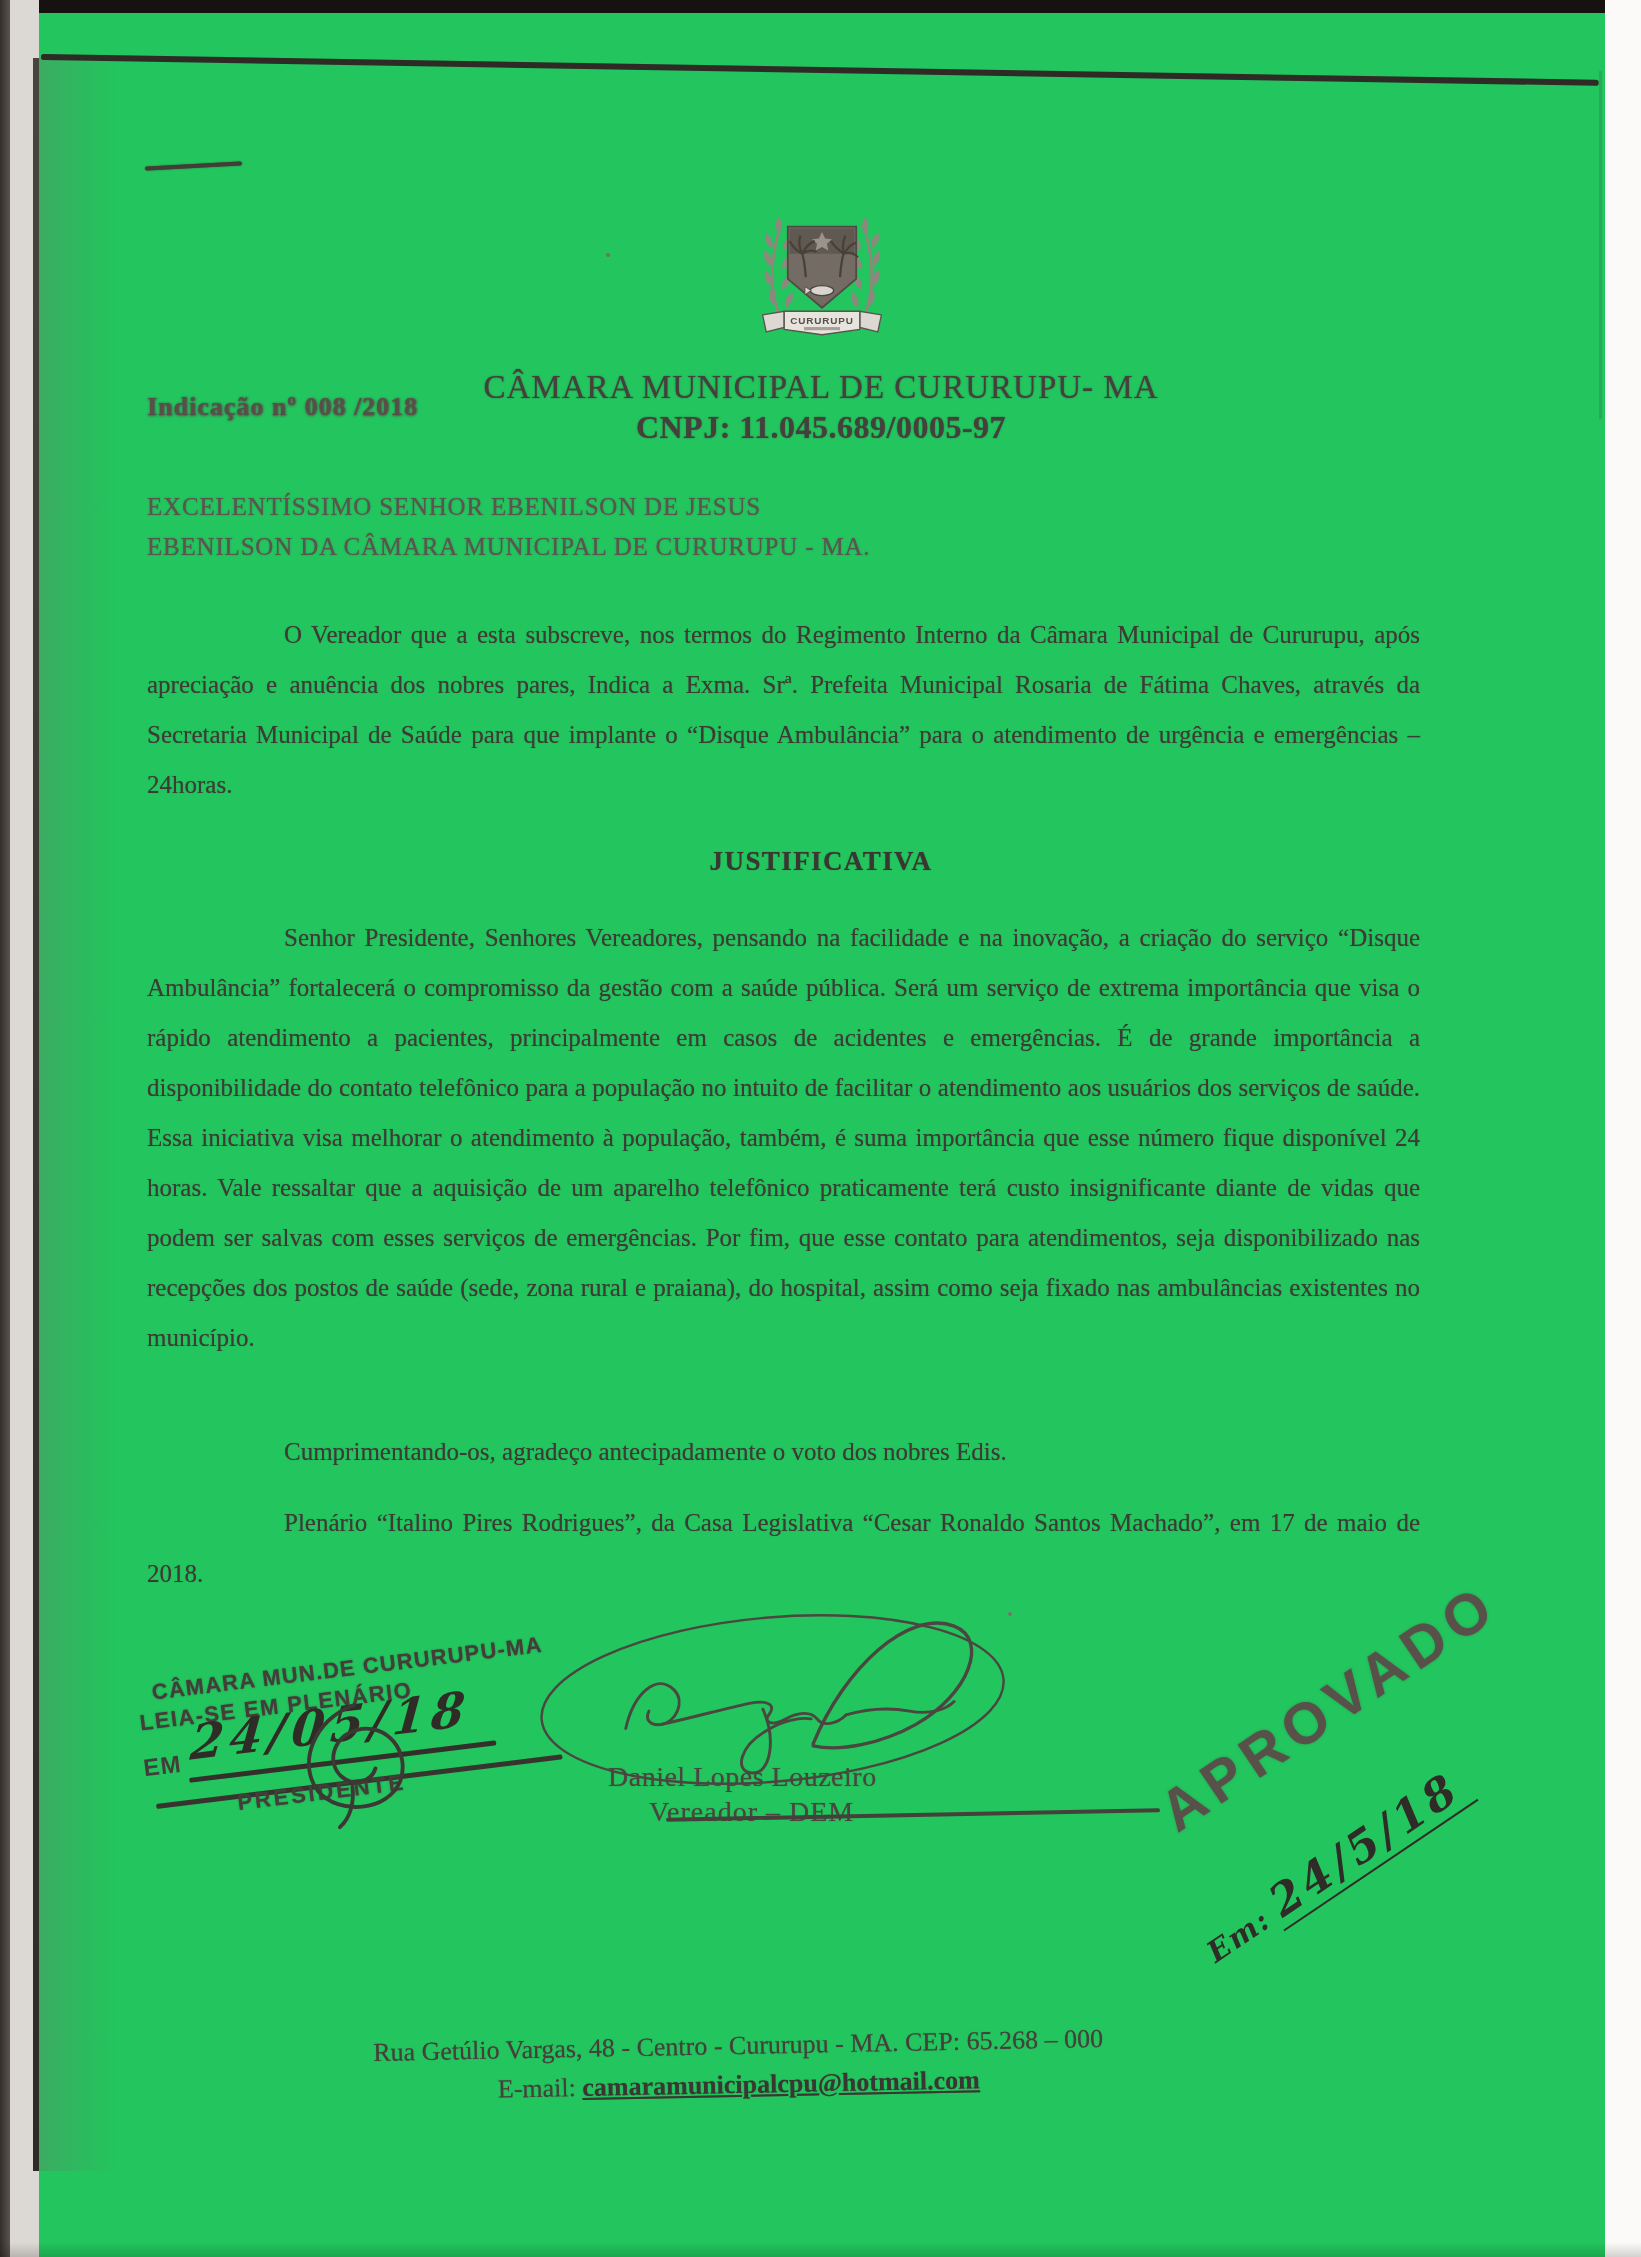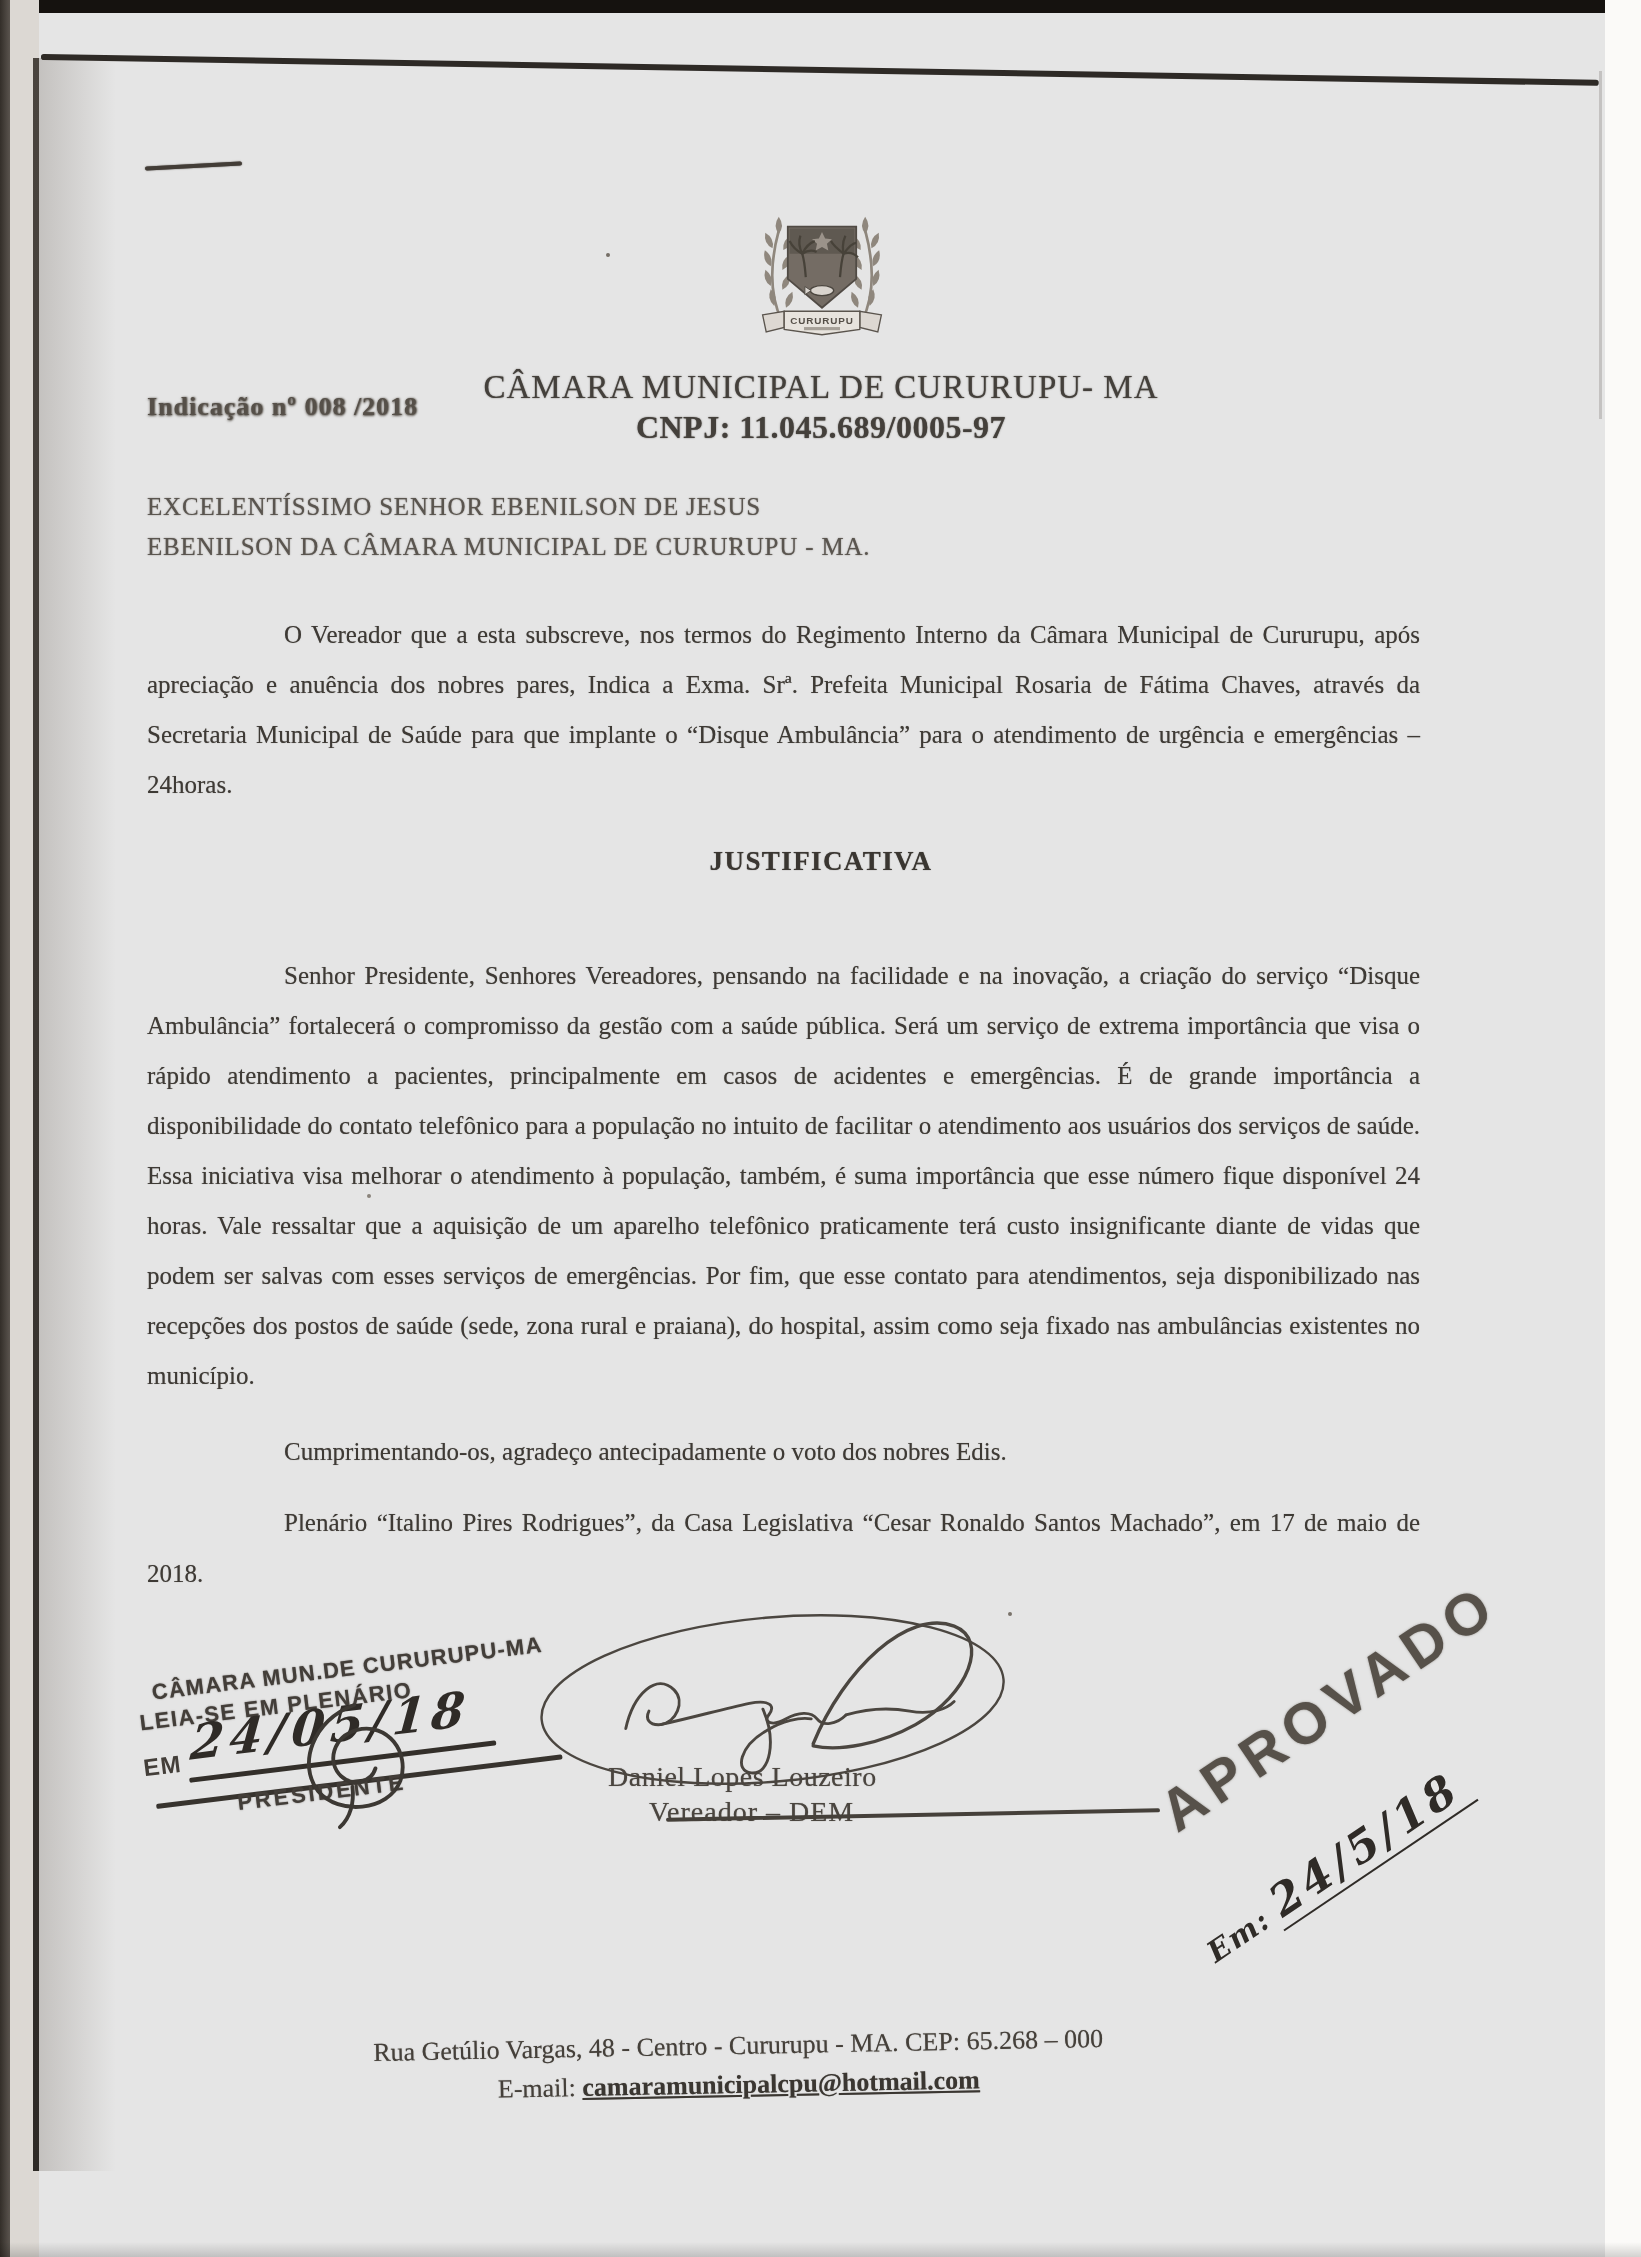--- a/index.html
+++ b/index.html
@@ -1,16 +1,16 @@
 <!DOCTYPE html>
 <html><head>
 <meta charset="utf-8">
 <style>
   html,body{margin:0;padding:0;background:#8a857f;}
-  .scan{position:relative;width:1641px;height:2257px;margin:0 auto;background:#e5e5e5;
+  .scan{position:relative;width:1641px;height:2257px;margin:0 auto;background:#22c55e;
         overflow:hidden;font-family:"Liberation Serif",serif;}
   
   .top-strip{position:absolute;left:0;top:0;width:100%;height:12.6px;background:#15120f;}
   .left-dark{position:absolute;left:0;top:0;width:9.7px;height:100%;background:linear-gradient(90deg,#332e29,#5a544e);}
   .left-gray{position:absolute;left:9.7px;top:0;width:29px;height:100%;background:#dcd8d3;}
   .page-top-edge{position:absolute;left:41px;top:54px;width:1558px;height:5.8px;background:#2e2a26;
         transform:rotate(0.95deg);transform-origin:0 0;border-radius:2.9px;}
   .page-left-edge{position:absolute;left:33px;top:58px;width:5.8px;height:2113px;
         background:linear-gradient(180deg,#4a443e,#2e2a26);}
   .page-left-shadow{position:absolute;left:39px;top:58px;width:77px;height:2113px;
@@ -30,21 +30,21 @@
         font-size:32px;letter-spacing:0.5px;color:#44403b;text-shadow:0 0 1.5px rgba(68,64,59,.85);}
   .doc-number{position:absolute;left:147px;top:392px;font-size:26px;font-weight:bold;color:#565049;
         letter-spacing:1px;text-shadow:0 1px 2.4px rgba(86,80,73,.95),1px 0 1.9px rgba(86,80,73,.8);}
   .addressee{position:absolute;left:147px;top:487px;font-size:25px;line-height:40px;letter-spacing:0.8px;
         color:#5a554f;text-shadow:0 0 1.4px rgba(90,85,79,.85);}
   .para{position:absolute;left:147px;width:1273px;font-size:25px;line-height:50px;text-align:justify;
         text-indent:137px;color:#3e3a35;text-shadow:0 0 0.8px rgba(62,58,53,.55);}
   .p1{top:610px;}
   .justificativa{position:absolute;left:39px;top:846px;width:1564px;text-align:center;font-weight:bold;
         font-size:27px;letter-spacing:1.4px;color:#3a3631;text-shadow:0 0 1px rgba(58,54,49,.7);}
-  .p2{top:951px;line-height:50px;}
+  .p2{top:913px;line-height:50px;}
   .closing{top:1427px;}
   .plenary{top:1497px;line-height:51px;}
   
   .stamp-plenario{position:absolute;left:133px;top:1682px;width:454px;height:183px;
         transform:rotate(-7deg);transform-origin:0 0;color:#433e39;
         font-family:"Liberation Sans",sans-serif;}
   .sp-org{position:absolute;left:17.4px;top:0;font-size:22px;font-weight:bold;letter-spacing:1.2px;
         text-shadow:0 0 1.5px rgba(67,62,57,.75);white-space:nowrap;}
   .sp-action{position:absolute;left:1.9px;top:29px;font-size:22px;font-weight:bold;letter-spacing:1.5px;
         text-shadow:0 0 1.5px rgba(67,62,57,.75);white-space:nowrap;}

